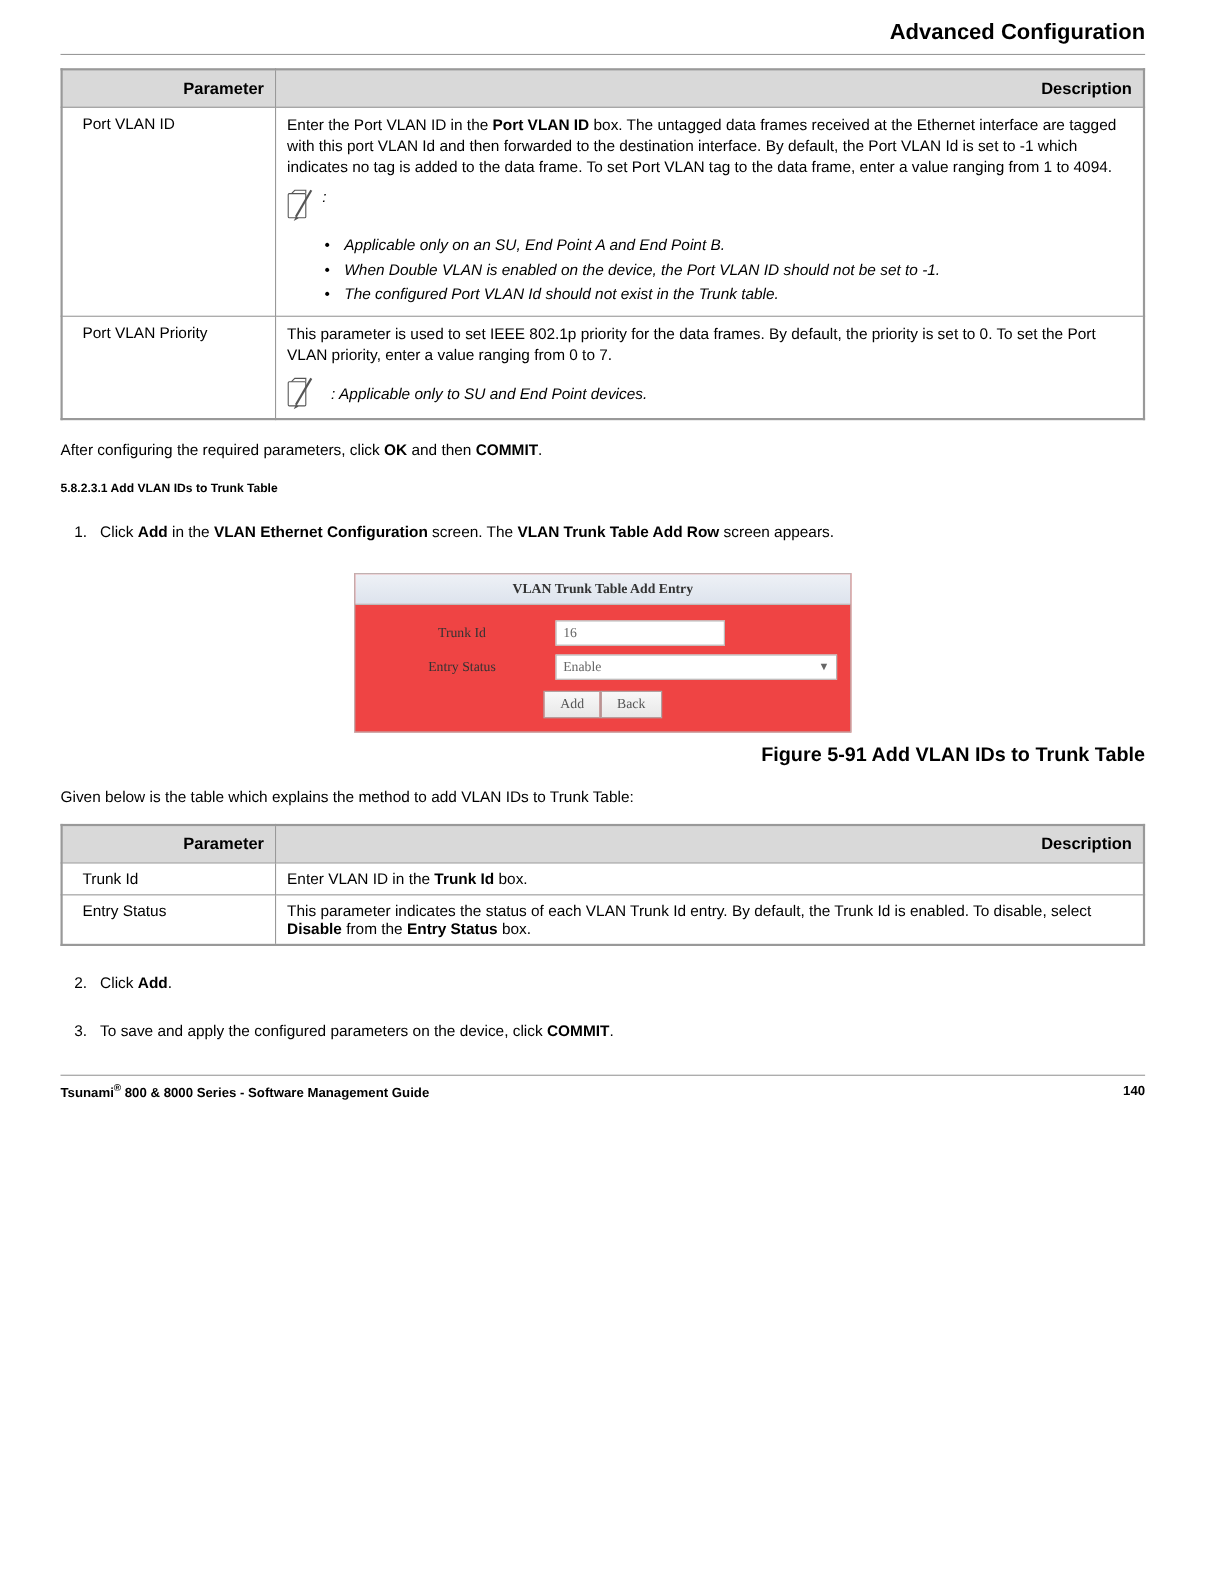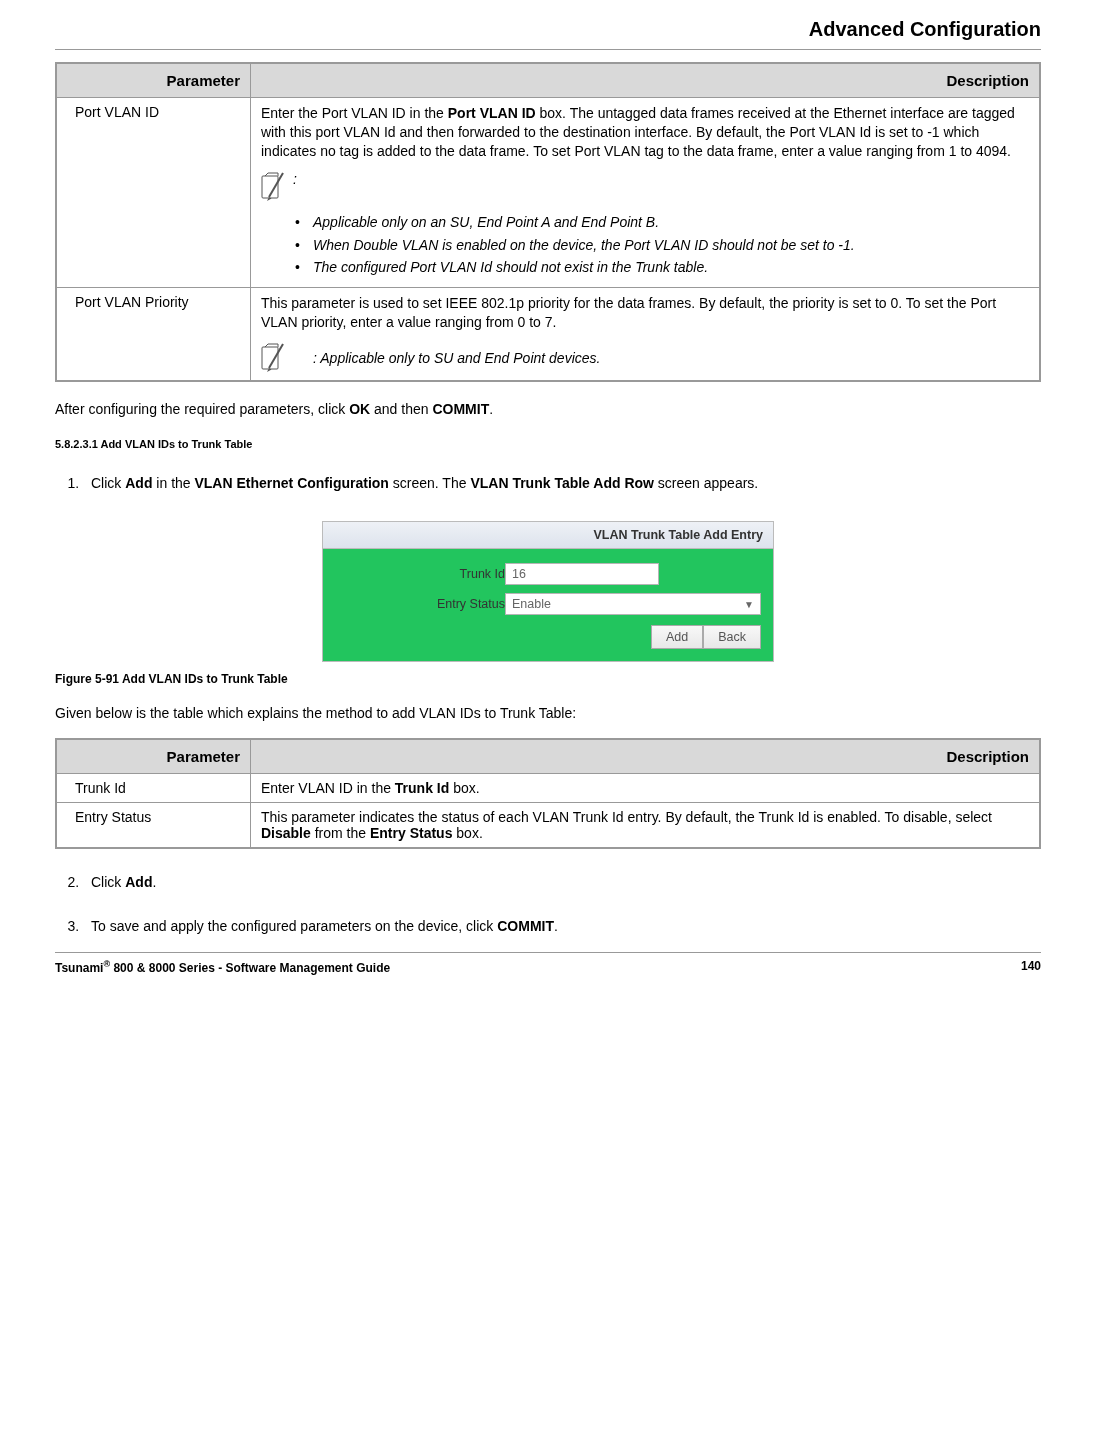--- a/index.html
+++ b/index.html
@@ -101,23 +101,23 @@
       margin-top: 24px;
     }
     .figure-wrap {
       text-align: center;
       margin: 28px 0 8px 0;
     }
     .ui-panel {
       display: inline-block;
       width: 450px;
       border: 1.5px solid #bbb;
-      text-align: right;
-      background: #22c55e;
-      font-family: Liberation Sans, sans-serif;
+      text-align: center;
+      background: #ef4444;
+      font-family: Liberation Serif, serif;
       font-size: 12.5px;
     }
     .ui-panel-header {
       background: linear-gradient(#eef1f6, #dde3ed);
       border-bottom: 1.5px solid #bbb;
       padding: 6px 10px;
       font-weight: bold;
       color: #333;
     }
     .ui-panel-body {
@@ -151,28 +151,28 @@
     .ui-button {
       display: inline-block;
       border: 1px solid #aaa;
       background: linear-gradient(#f8f8f8,#e8e8e8);
       padding: 4px 14px;
       color: #555;
       font-size: 12.5px;
       margin-right: 0;
     }
     .figure-caption {
-      text-align: left;
-      font-weight: bold;
-      font-size: 12px;
+      text-align: right;
+      font-weight: bold;
+      font-size: 18px;
       margin: 10px 0 18px 0;
     }
     .footer {
       border-top: 1px solid #999;
-      margin-top: 16px;
+      margin-top: 30px;
       padding-top: 6px;
       display: flex;
       justify-content: space-between;
       font-size: 12px;
       font-weight: bold;
     }
     .footer .sup { font-size: 9px; vertical-align: super; }
     .bold { font-weight: bold; }
   </style>
 </head>
@@ -210,21 +210,21 @@
             <li>Applicable only on an SU, End Point A and End Point B.</li>
             <li>When Double VLAN is enabled on the device, the Port VLAN ID should not be set to -1.</li>
             <li>The configured Port VLAN Id should not exist in the Trunk table.</li>
           </ul>
         </td>
       </tr>
       <tr>
         <td class="param-name">Port VLAN Priority</td>
         <td>
           <div class="desc-main">This parameter is used to set IEEE 802.1p priority for the data frames. By default, the priority is set to 0. To set the Port VLAN priority, enter a value ranging from 0 to 7.</div>
-          <div class="note-block" style="display:flex;align-items:center;gap:20px;">
+          <div class="note-block" style="display:flex;align-items:center;gap:8px;">
             <span class="note-icon">
               <svg width="28" height="32" viewBox="0 0 28 32">
                   <rect x="1" y="5" width="16" height="22" rx="1" fill="none" stroke="#555" stroke-width="1"></rect>
                   <path d="M4 5 l3 -3 h10 v3" fill="none" stroke="#555" stroke-width="1"></path>
                   <line x1="22" y1="2" x2="8" y2="26" stroke="#555" stroke-width="2"></line>
                   <polygon points="6,30 8,26 10.5,27.5" fill="#555"></polygon>
                 </svg>
             </span>
             <span class="note-inline-text">: Applicable only to SU and End Point devices.</span>
           </div>

